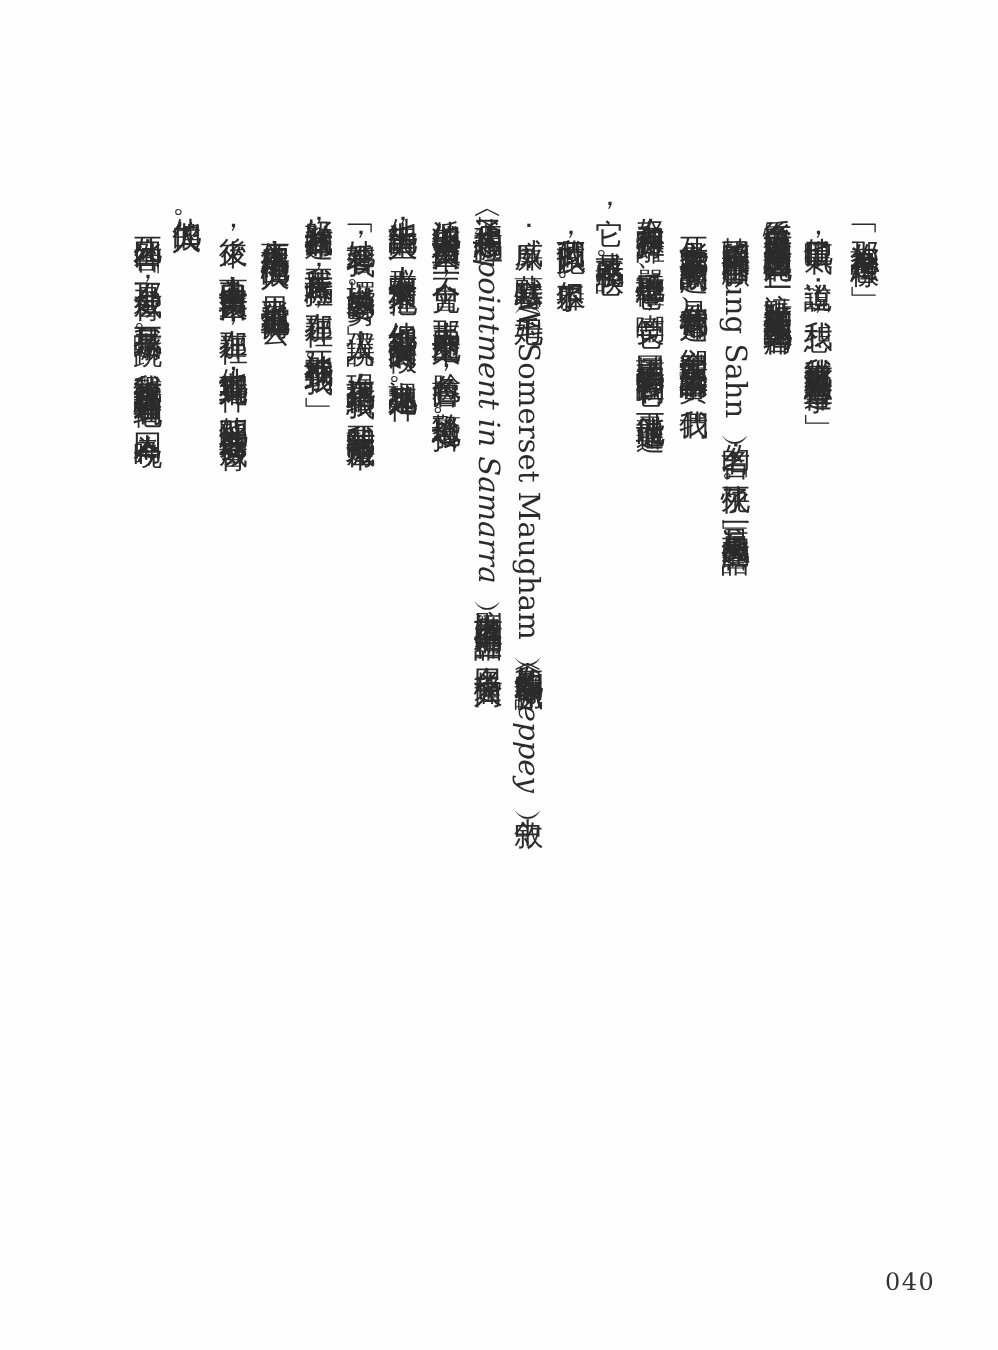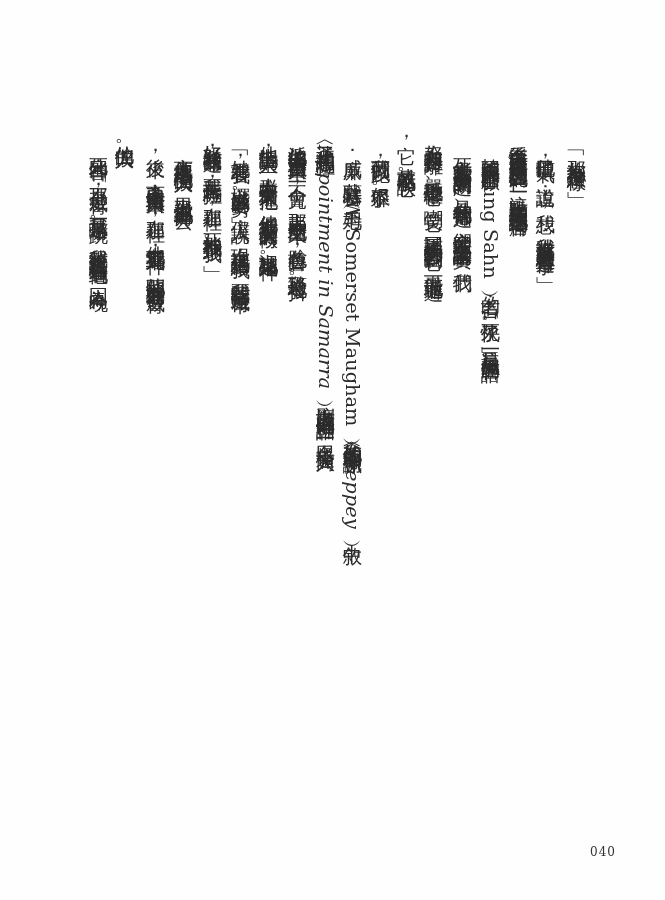--- a/index.html
+++ b/index.html
@@ -14,21 +14,21 @@
     text-orientation: upright;
     font-size:19.4px;
     line-height:24px;
     letter-spacing:1.6px;
     white-space:nowrap;
     color:#2b2b2b;
   }
   .col .latin { text-orientation: mixed; letter-spacing:0; }
   .col .ital { font-style:italic; text-orientation: mixed; letter-spacing:0; }
   .pagenum {
-    position:absolute; left:590px; top:845px; font-size:12px; letter-spacing:1px; color:#333;
+    position:absolute; left:590px; top:845px; font-size:16px; letter-spacing:1px; color:#333;
     font-family:"DejaVu Serif", serif;
   }
 </style>
 </head>
 <body>
 
 <div class="page">
   <div class="col" style="left:564px;top:143px;">「那你認為會是怎樣？」</div>
   <div class="col" style="left:533px;top:143px;">他嘆了口氣，說道：「我想，我從來沒有真的思考過這件事。」</div>
   <div class="col" style="left:506px;top:130px;">喬後悔自己從來沒有仔細想過自己的死亡，這一點比肺癌末期更讓他感到痛苦。</div>

